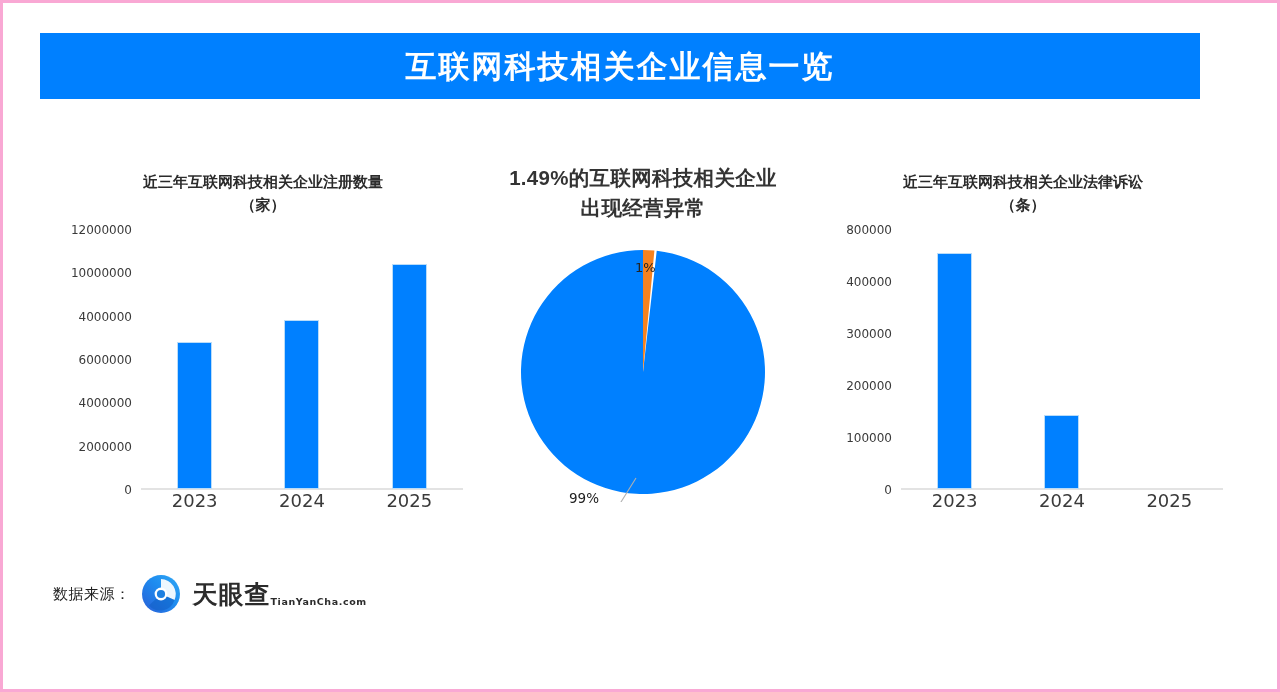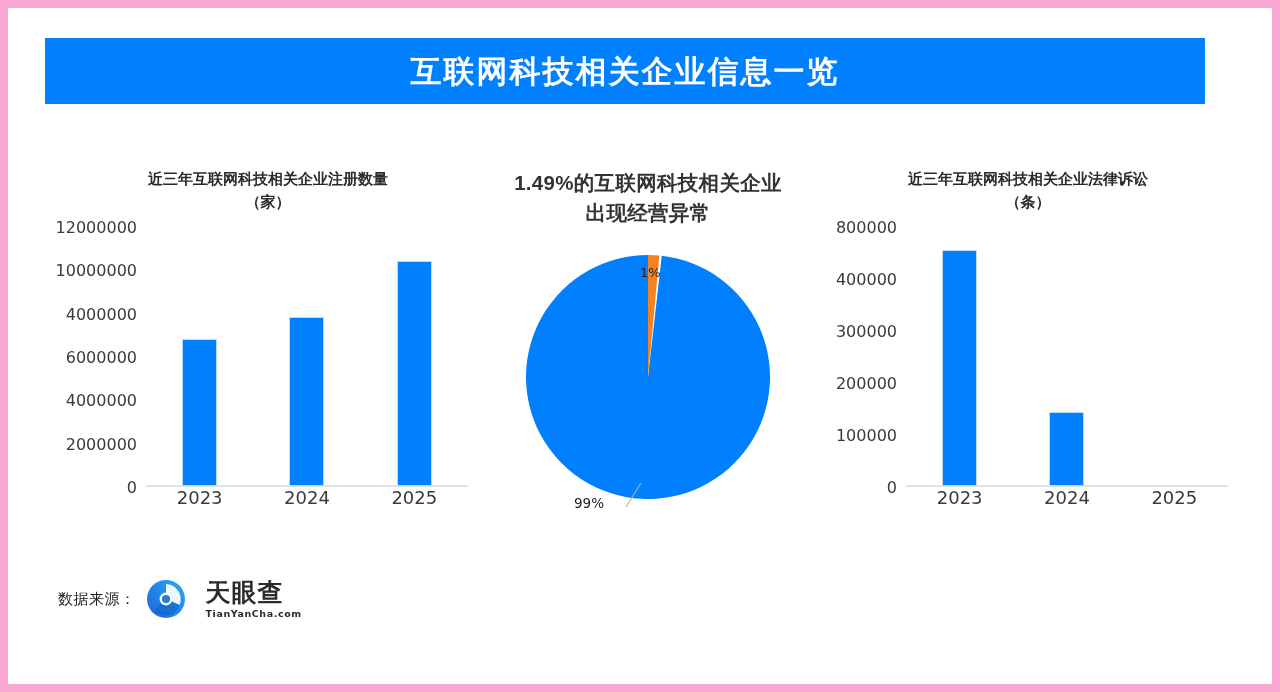--- a/index.html
+++ b/index.html
@@ -9,21 +9,21 @@
   }
   body {
     font-family: "Liberation Sans", "DejaVu Sans", sans-serif;
   }
   #page {
     position: relative;
     width: 1280px;
     height: 692px;
     background: #ffffff;
     box-sizing: border-box;
-    border: 8px solid #f9a8d4;
+    border: 3px solid #f9a8d4;
     overflow: hidden;
   }
 
   
   #title-banner {
     position: absolute;
     left: 37px;
     top: 30px;
     width: 1160px;
     height: 66px;
@@ -49,21 +49,21 @@
   #panel-left   { left: 60px;  width: 400px; }
   #panel-mid    { left: 470px; width: 340px; }
   #panel-right  { left: 820px; width: 400px; }
 
   .chart-title {
     text-align: center;
     font-size: 15px;
     font-weight: bold;
     color: #2b2b2b;
     line-height: 1.5;
-    margin: 0;
+    margin: 8px;
   }
   .chart-title .sub-line { display: block; }
 
   .pie-title {
     text-align: center;
     font-size: 20.5px;
     font-weight: bold;
     color: #333333;
     line-height: 1.45;
     margin: 0;
@@ -75,21 +75,21 @@
   .plot {
     position: relative;
     margin-top: 14px;
     height: 260px;
   }
   .ytick {
     position: absolute;
     right: 100%;
     transform: translateY(-50%);
     padding-right: 9px;
-    font-size: 16px;
+    font-size: 12px;
     color: #3a3a3a;
     white-space: nowrap;
     font-family: "DejaVu Sans", sans-serif;
   }
   .ytick-holder {
     position: absolute;
     left: 78px;
     top: 0;
     width: 0;
     height: 100%;
@@ -179,24 +179,25 @@
     color: #1f1f1f;
     font-weight: 500;
     letter-spacing: 0.5px;
   }
   #logo {
     display: flex;
     align-items: center;
     margin-left: 9px;
   }
   #logo-words {
-    margin-left: 19px;
-    display: flex;
-    flex-direction: column;
+    margin-left: 11px;
+    display: flex;
+    flex-direction: row;
     justify-content: center;
+    align-items: flex-end;
   }
   #logo-cn {
     font-size: 25px;
     font-weight: bold;
     color: #2b2b2b;
     line-height: 1;
     letter-spacing: 1px;
   }
   #logo-en {
     font-size: 9.5px;

